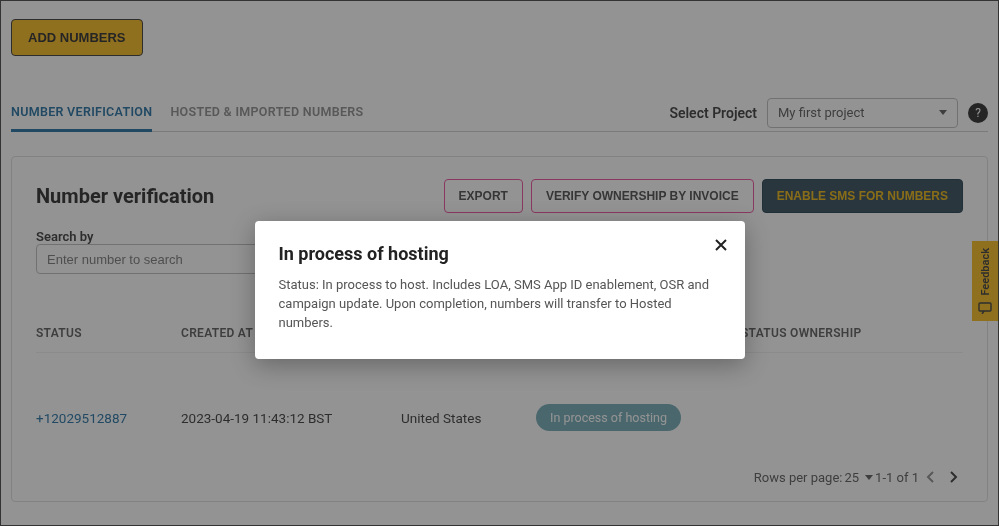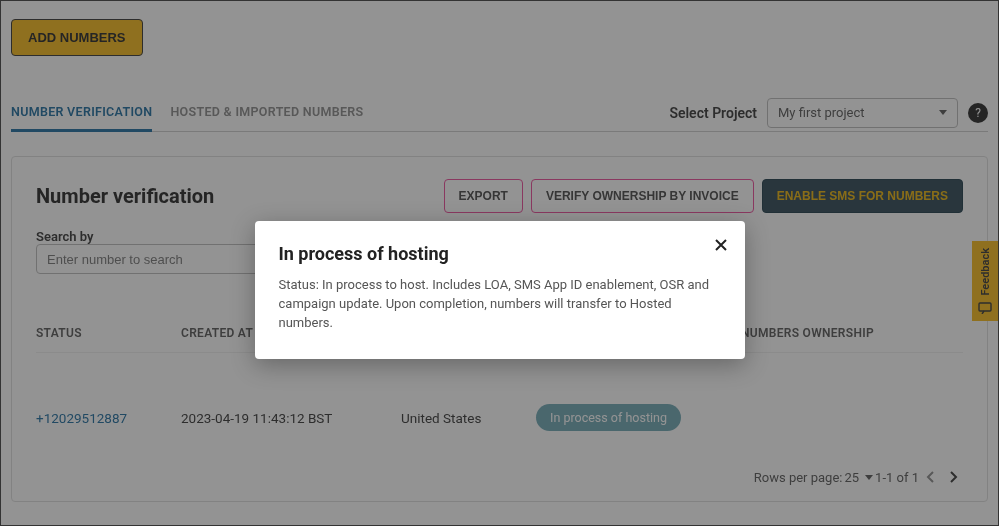--- a/index.html
+++ b/index.html
@@ -346,21 +346,21 @@
         </div>
       </div>
     </div>
 
     <div class="table">
       <div class="thead">
         <div>STATUS</div>
         <div>CREATED AT</div>
         <div>COUNTRY</div>
         <div>STATUS</div>
-        <div>NUMBERS OWNERSHIP</div>
+        <div>STATUS OWNERSHIP</div>
       </div>
       <div class="trow">
         <a href="#" class="number-link">+12029512887</a>
         <div>2023-04-19 11:43:12 BST</div>
         <div>United States</div>
         <div>
           <span class="status-pill">In process of hosting</span>
         </div>
         <div></div>
       </div>

